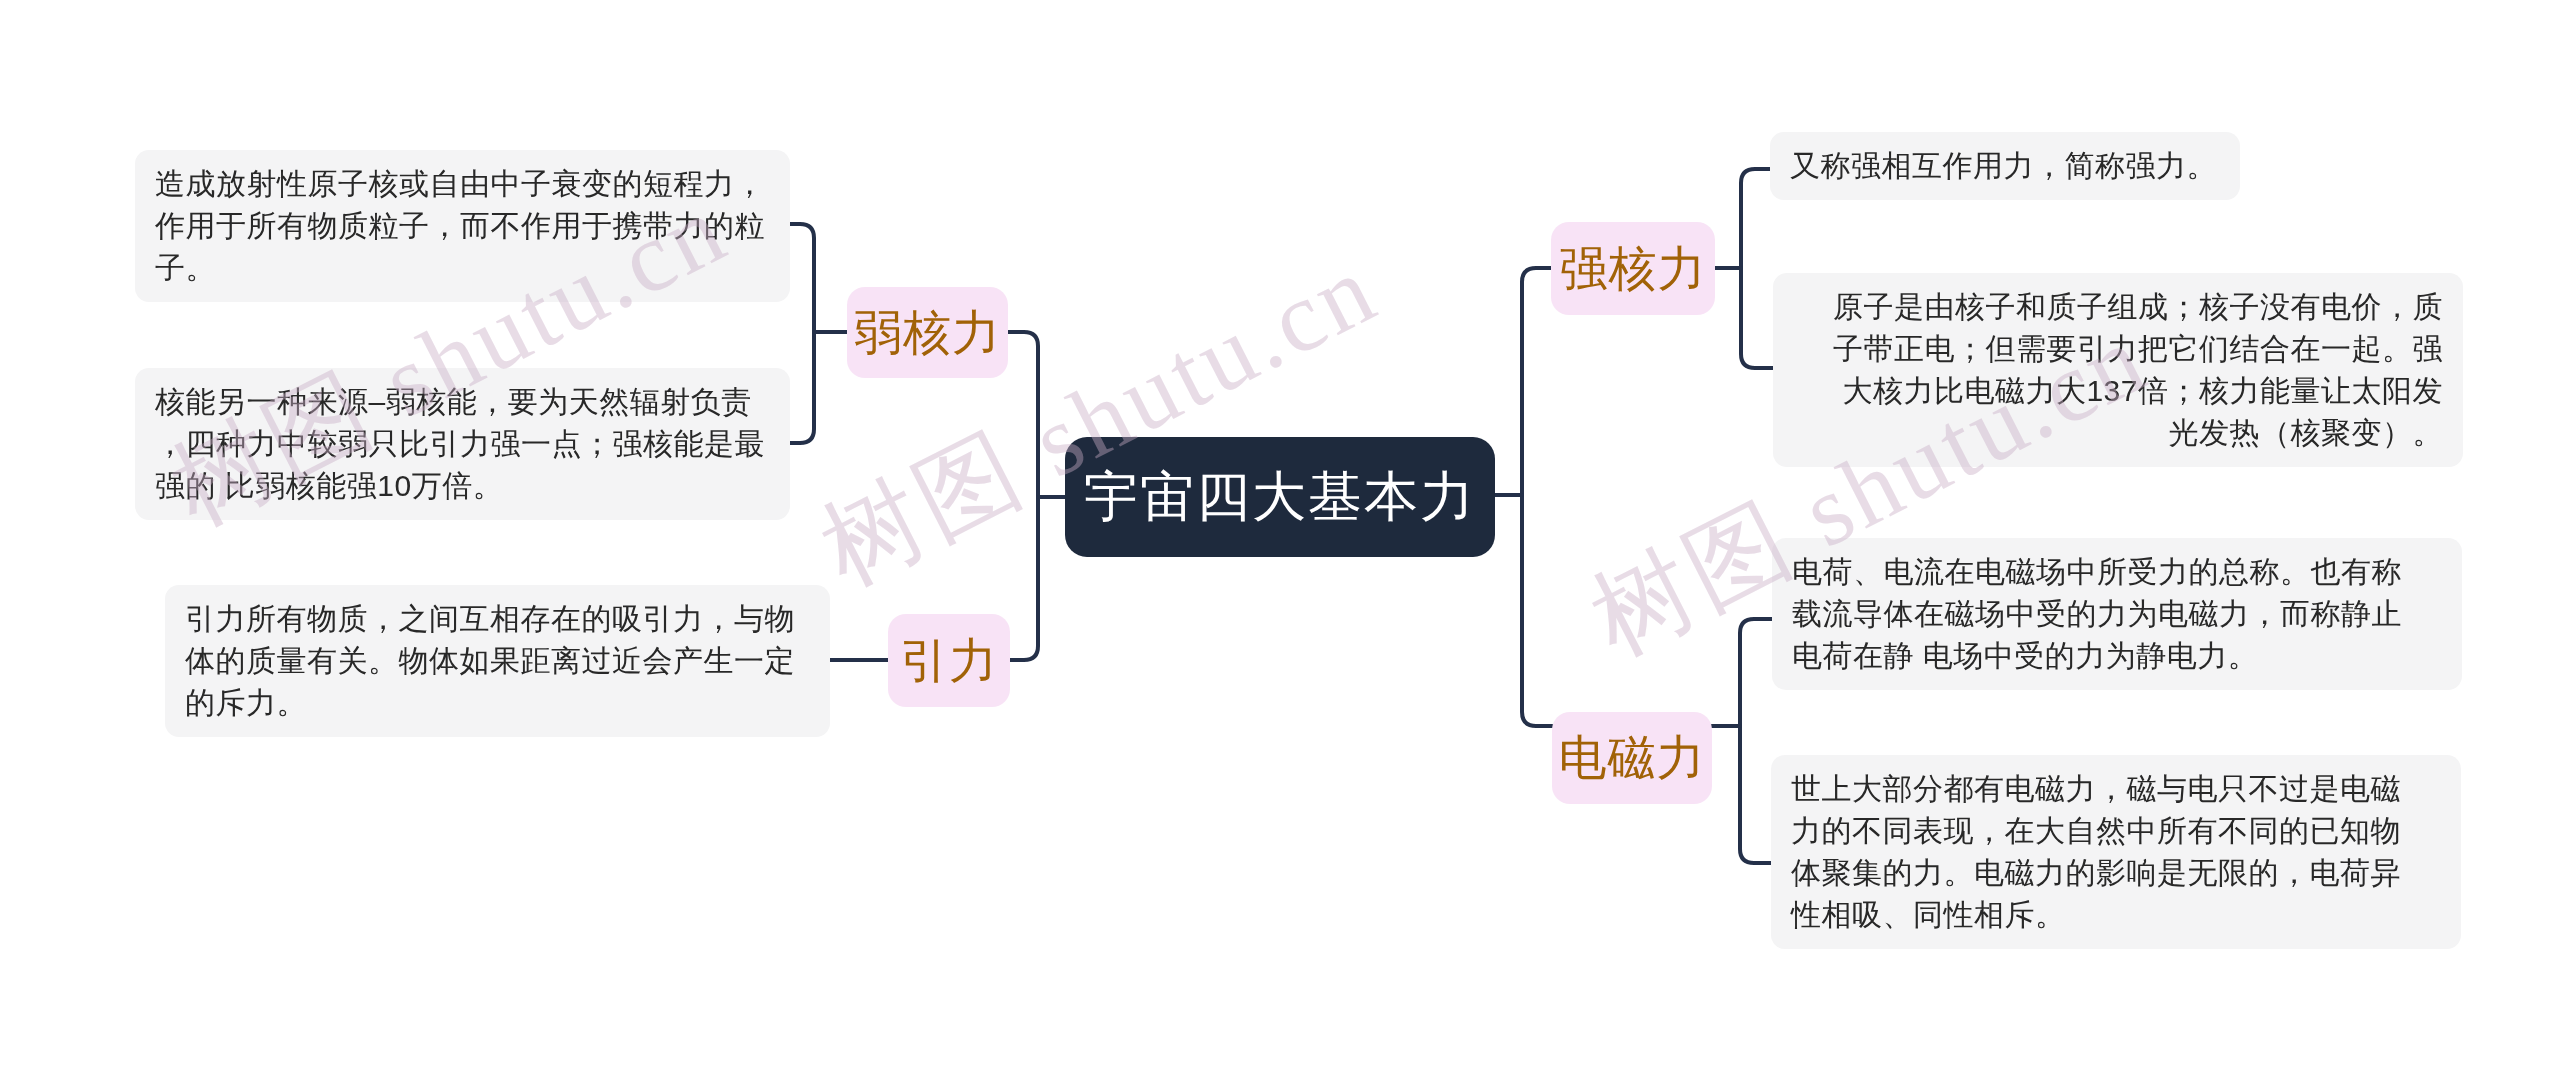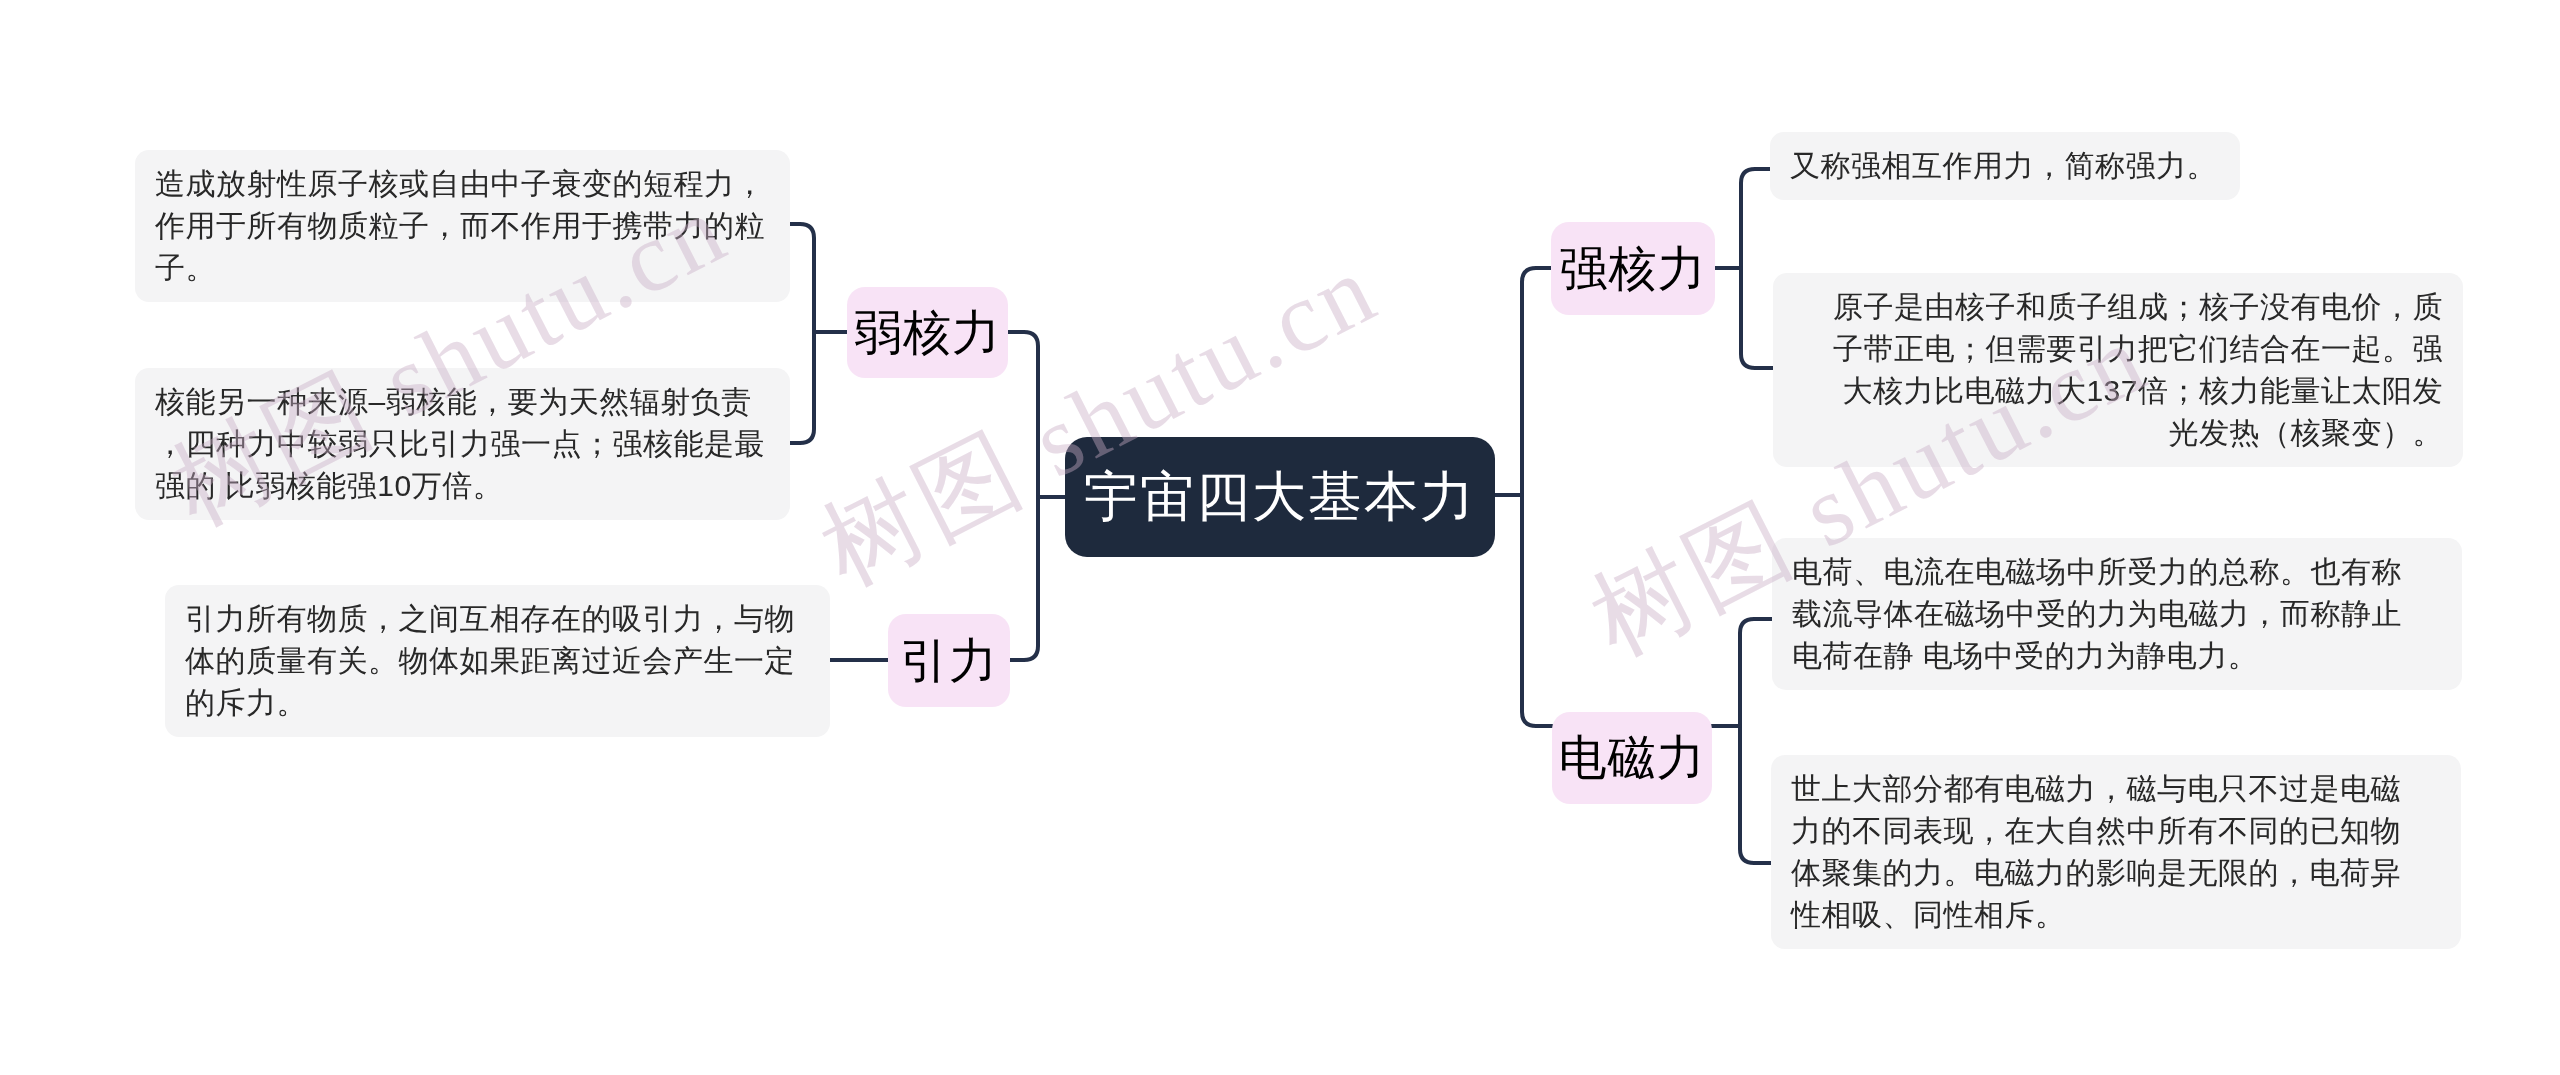--- a/index.html
+++ b/index.html
@@ -28,21 +28,21 @@
     white-space:pre-line;
     z-index:2;
   }
   
   .branch{
     position:absolute;
     box-sizing:border-box;
     display:flex;align-items:center;justify-content:center;
     background:#f8e3f6;
     border-radius:18px;
-    color:#000000;
+    color:#a16207;
     font-size:48px;
     letter-spacing:1px;
     z-index:3;
   }
   
   .root{
     position:absolute;
     box-sizing:border-box;
     display:flex;align-items:center;justify-content:center;
     background:#1e2a3d;

